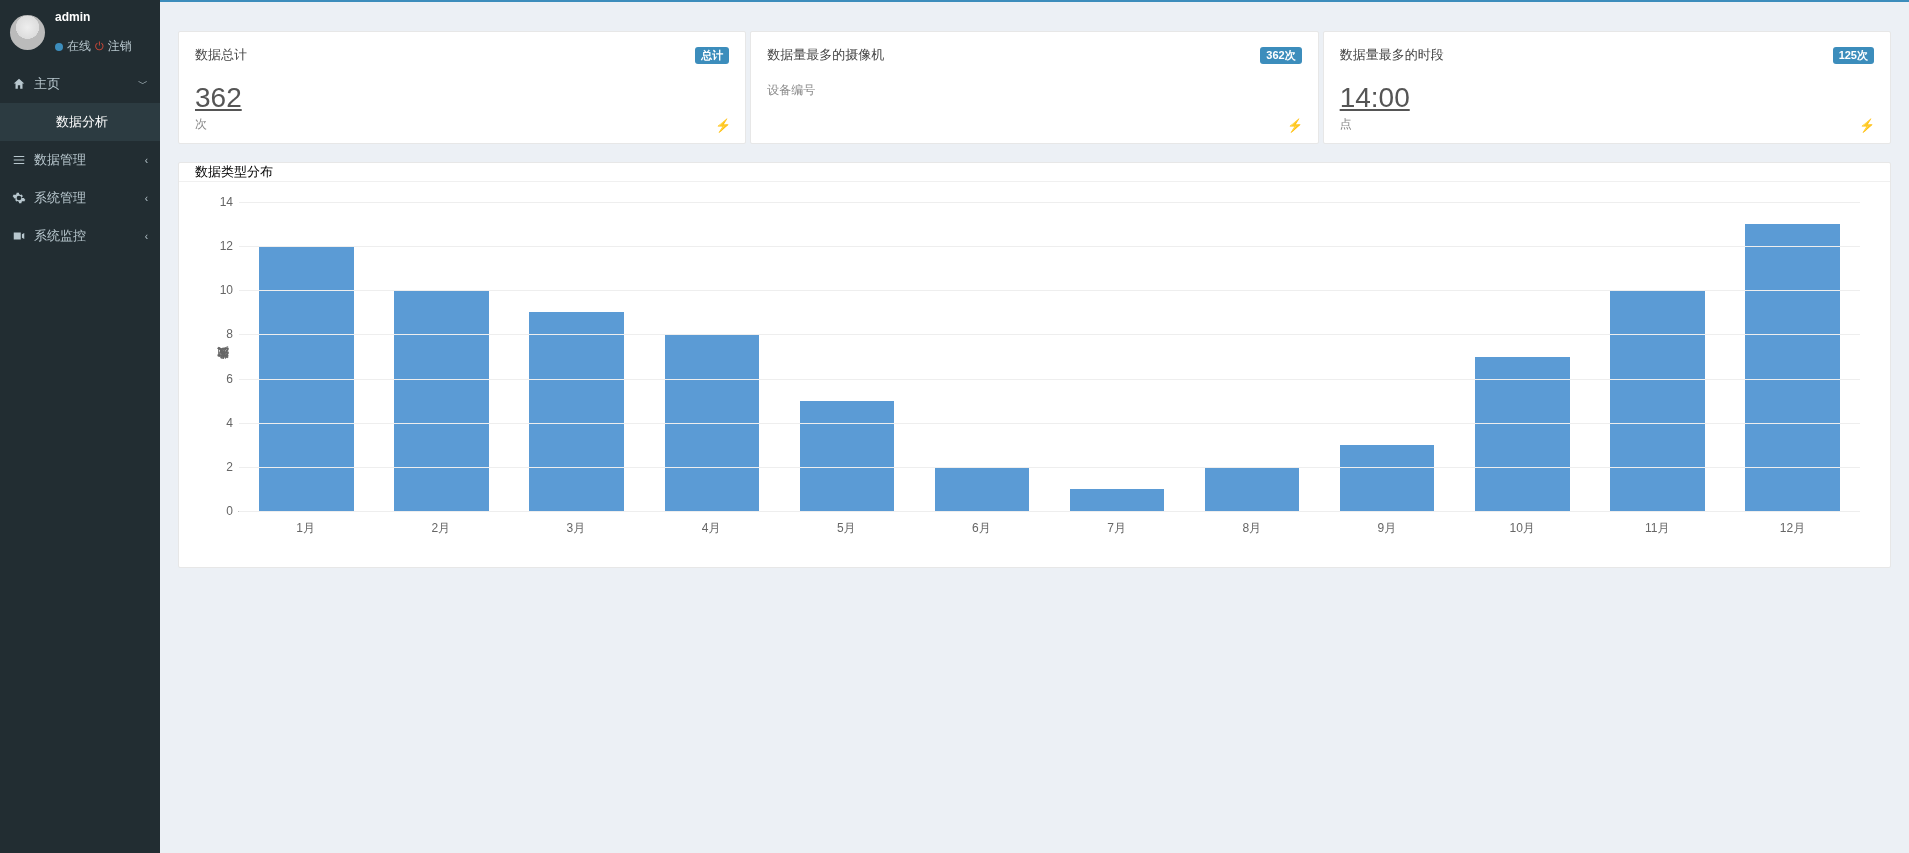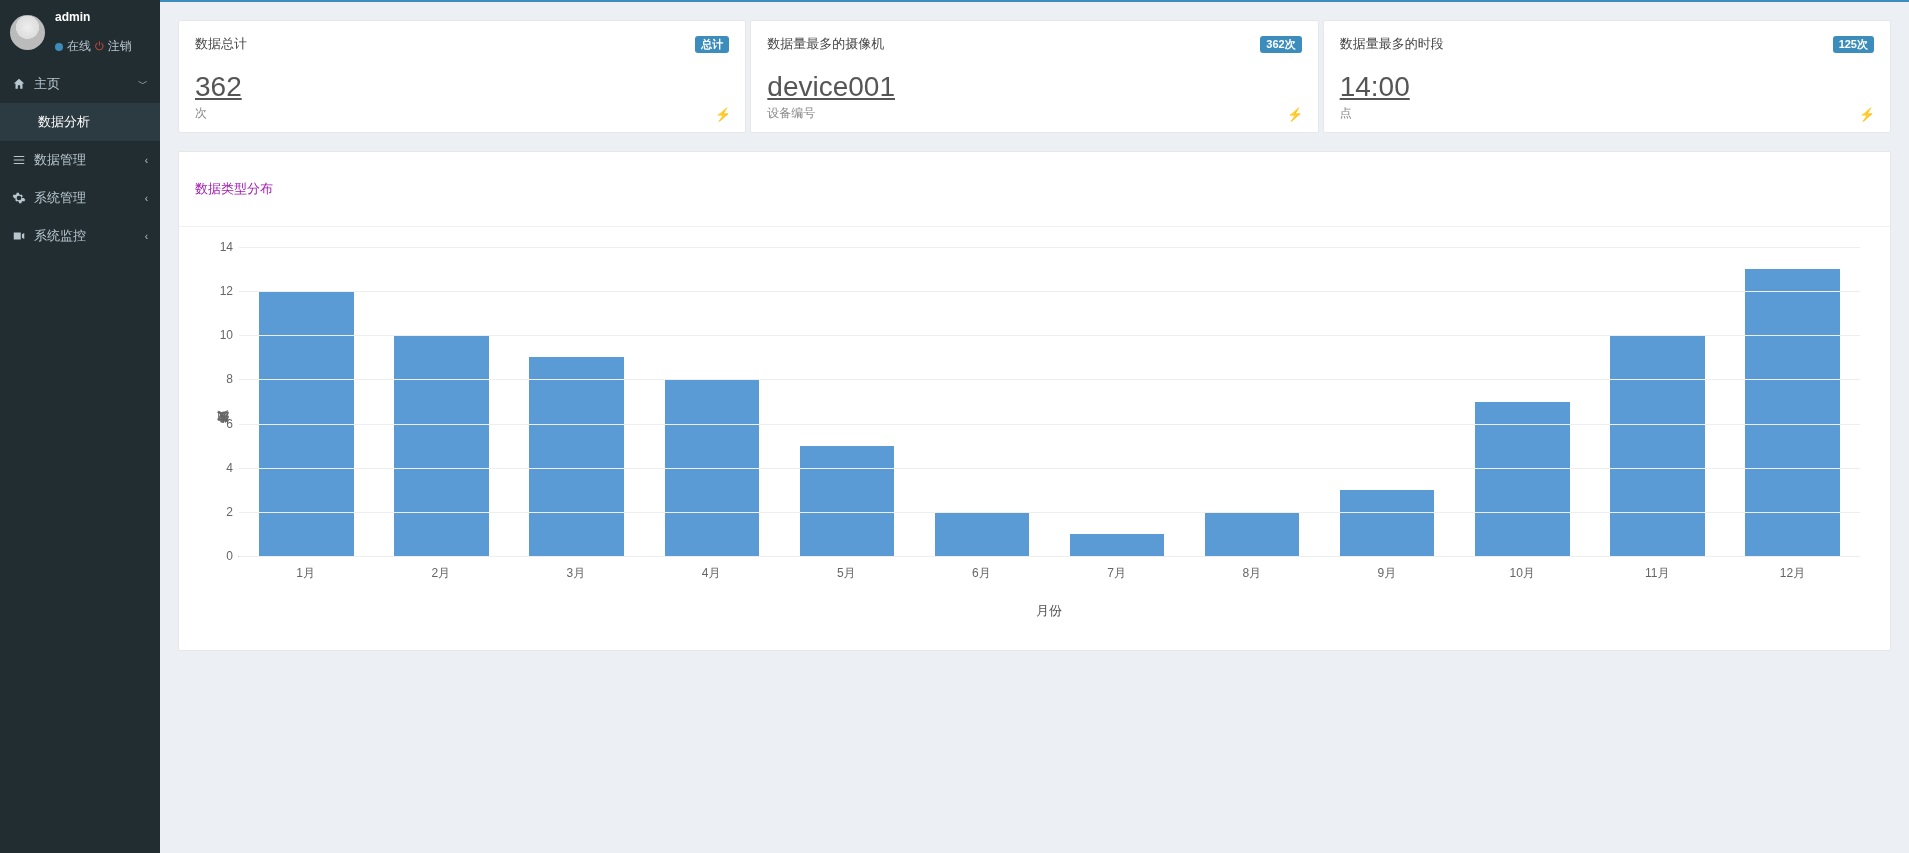--- a/index.html
+++ b/index.html
@@ -16,45 +16,45 @@
 .dot-online { width: 8px; height: 8px; border-radius: 50%; background: #3c8dbc; display: inline-block; }
 .logout-icon { color: #dd4b39; font-size: 11px; }
 .logout-link { color: #b8c7ce; text-decoration: none; }
 
 .menu { list-style: none; }
 .menu-item { display: flex; align-items: center; padding: 10px 12px; color: #b8c7ce; cursor: pointer; justify-content: space-between; font-size: 13px; }
 .menu-item .left { display: flex; align-items: center; gap: 8px; }
 .menu-item .icon { width: 14px; display: inline-flex; justify-content: center; }
 .menu-item .caret { font-size: 10px; }
 .submenu { background: #2c3b41; }
-.submenu .menu-item { padding-left: 38px; color: #fff; background: #2c3b41; }
+.submenu .menu-item { padding-left: 56px; color: #fff; background: #2c3b41; }
 .active-sub { background: #2c3b41; }
 
 
 .main { flex: 1; display: flex; flex-direction: column; min-width: 0; }
 .topbar { height: 2px; background: #3c8dbc; }
 .tabbar { background: #fff; height: 40px; display: flex; align-items: center; border-bottom: 1px solid #ddd; padding-left: 0; }
 .tab-collapse { width: 30px; height: 40px; display: flex; align-items: center; justify-content: center; background: #f4f4f4; color: #666; cursor: pointer; font-size: 12px; }
 .tab { padding: 0 18px; height: 40px; display: flex; align-items: center; color: #3c8dbc; background: #ecf0f5; border-right: 1px solid #ddd; cursor: pointer; }
 .tab-actions { margin-left: auto; display: flex; align-items: center; }
 .tab-action { padding: 0 10px; height: 40px; display: flex; align-items: center; color: #999; cursor: pointer; gap: 4px; font-size: 12px; }
 
 .content { flex: 1; overflow: auto; padding: 18px; }
 
-.cards { display: flex; gap: 4px; margin-bottom: 18px; }
+.cards { display: flex; gap: 4px; margin-bottom: 18px; margin-top: 11px; }
 .card { flex: 1; background: #fff; border: 1px solid #e7e7e7; border-radius: 2px; padding: 14px 16px 10px; position: relative; }
 .card-header { display: flex; justify-content: space-between; align-items: center; margin-bottom: 18px; }
 .card-title { font-size: 13px; color: #444; }
 .badge { background: #3c8dbc; color: #fff; font-size: 11px; padding: 1px 6px; border-radius: 3px; font-weight: bold; }
 .card-value { font-size: 28px; color: #555; font-weight: 300; text-decoration: underline; }
 .card-sub { font-size: 12px; color: #888; margin-top: 2px; }
 .card-bolt { position: absolute; right: 14px; bottom: 10px; color: #3c8dbc; font-size: 13px; }
 
 .panel { background: #fff; border: 1px solid #e7e7e7; border-radius: 2px; }
-.panel-header { padding: 28px 16px; font-size: 13px; color: #a21caf; border-bottom: 1px solid #f0f0f0; }
+.panel-header { padding: 0 16px; font-size: 13px; color: #000000; border-bottom: 1px solid #f0f0f0; }
 .panel-body { padding: 20px 30px 30px 30px; }
 
 
 .chart-container { width: 100%; }
 .chart-title { text-align: center; font-size: 22px; font-weight: bold; color: #333; margin-bottom: 40px; }
 .chart-area { display: flex; }
 .y-axis-label { writing-mode: vertical-rl; transform: rotate(180deg); text-align: center; font-size: 12px; color: #666; padding: 0 6px; display: flex; align-items: center; justify-content: center; }
 .plot-wrapper { flex: 1; }
 .plot { position: relative; height: 310px; border-bottom: 1px solid #888; border-left: 1px solid rgba(0,0,0,0); }
 .gridline { position: absolute; left: 0; right: 0; border-top: 1px solid #eee; }
@@ -154,21 +154,20 @@
         </div>
         <div class="card-value">362</div>
         <div class="card-sub">次</div>
         <span class="card-bolt">⚡</span>
       </div>
       <div class="card">
         <div class="card-header">
           <span class="card-title">数据量最多的摄像机</span>
           <span class="badge">362次</span>
         </div>
-        <div class="card-value">device001</div>
         <div class="card-sub">设备编号</div>
         <span class="card-bolt">⚡</span>
       </div>
       <div class="card">
         <div class="card-header">
           <span class="card-title">数据量最多的时段</span>
           <span class="badge">125次</span>
         </div>
         <div class="card-value">14:00</div>
         <div class="card-sub">点</div>
@@ -246,21 +245,20 @@
                   <div class="x-tick">4月</div>
                   <div class="x-tick">5月</div>
                   <div class="x-tick">6月</div>
                   <div class="x-tick">7月</div>
                   <div class="x-tick">8月</div>
                   <div class="x-tick">9月</div>
                   <div class="x-tick">10月</div>
                   <div class="x-tick">11月</div>
                   <div class="x-tick">12月</div>
                 </div>
-              <div class="x-axis-label">月份</div>
             </div>
           </div>
         </div>
       </div>
     </div>
 
   </div>
 </div>
 
 </body></html>

